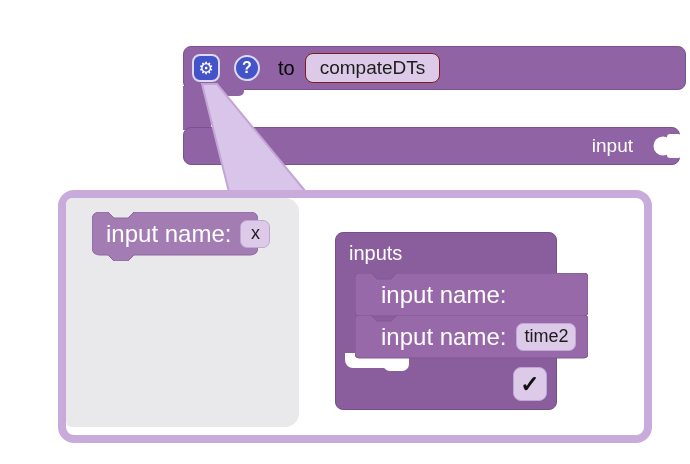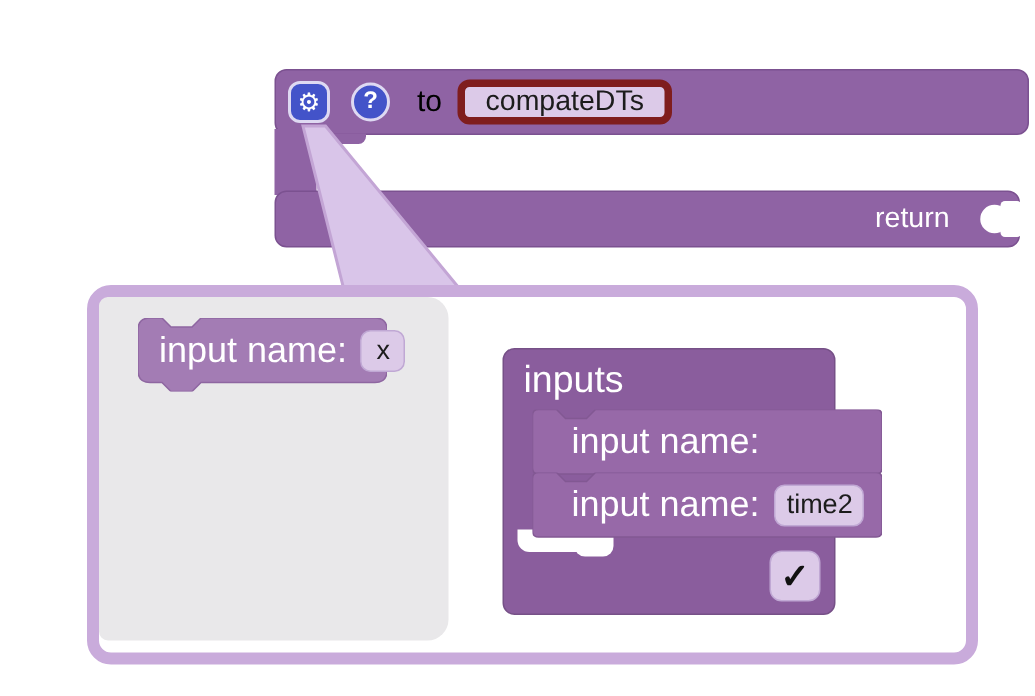--- a/index.html
+++ b/index.html
@@ -34,21 +34,21 @@
   }
   .help-btn{
     width:26px;height:26px;border-radius:50%;background:#4353c9;
     border:2px solid #ded9f2;box-sizing:border-box;
     display:flex;align-items:center;justify-content:center;
     color:#ffffff;font-size:16px;font-weight:bold;line-height:1;margin-right:18px;cursor:pointer;
   }
   .bar-text{color:#000000;font-size:20px;white-space:nowrap;}
   .name-pill{
     margin:0 12px 0 10px;height:30px;padding:0 14px;border-radius:8px;
-    background:#dccae8;border:5px solid #7f1d1d;box-sizing:border-box;
+    background:#dccae8;border:1px solid #7f1d1d;box-sizing:border-box;
     display:flex;align-items:center;color:#1c1c1c;font-size:19px;white-space:nowrap;
   }
 
   
   .tail{left:0;top:0;z-index:2;pointer-events:none;}
 
   
   .dialog{
     left:58px;top:190px;width:594px;height:253px;box-sizing:border-box;
     background:#ffffff;border:8px solid #c9abdb;border-radius:16px;z-index:3;
@@ -70,21 +70,21 @@
     background:#dccae8;border:1px solid #c0a8d4;box-sizing:border-box;
     display:flex;align-items:center;justify-content:center;
     color:#1c1c1c;font-size:18px;white-space:nowrap;
   }
 
   
   .container-block{
     left:335px;top:232px;width:222px;height:178px;background:#8a5d9d;
     border:1px solid #765087;box-sizing:border-box;border-radius:8px;z-index:5;
   }
-  .inputs-label{left:349px;top:240px;height:26px;line-height:26px;color:#ffffff;font-size:25px;z-index:6;}
+  .inputs-label{left:349px;top:240px;height:26px;line-height:26px;color:#ffffff;font-size:20px;z-index:6;}
   .white-lip{left:345px;top:353px;width:60px;height:15px;background:#ffffff;border-radius:0 0 0 8px;z-index:6;}
   .white-bump{left:383px;top:353px;width:26px;height:18px;background:#ffffff;border-radius:0 0 7px 7px;z-index:6;}
 
   .time-block{width:233px;height:49px;z-index:7;}
   .time1-pos{left:355px;top:273px;}
   .time2-pos{left:355px;top:315px;}
   .time-content{
     width:233px;height:43px;z-index:8;display:flex;align-items:center;
     padding-left:26px;box-sizing:border-box;gap:10px;
   }
@@ -112,21 +112,21 @@
       <span>?</span>
     </div>
     <span class="bar-text">to</span>
     <div class="name-pill">
       <span>compateDTs</span>
     </div>
   </div>
   <div class="abs notch-tab"></div>
   <div class="abs spine"></div>
   <div class="abs return-bar">
-    <span>return</span>
+    <span>input</span>
   </div>
   <svg class="abs socket" width="32" height="34">
     <circle cx="14" cy="17" r="9.5" fill="#ffffff"></circle>
     <rect x="18" y="5" width="14" height="24" rx="3" fill="#ffffff"></rect>
   </svg>
 
   <svg class="abs tail" width="690" height="464">
     <polygon points="202,84 217,84 306,192 229,192" fill="#d9c5e9" stroke="#c3a5d5" stroke-width="2"></polygon>
   </svg>
 

